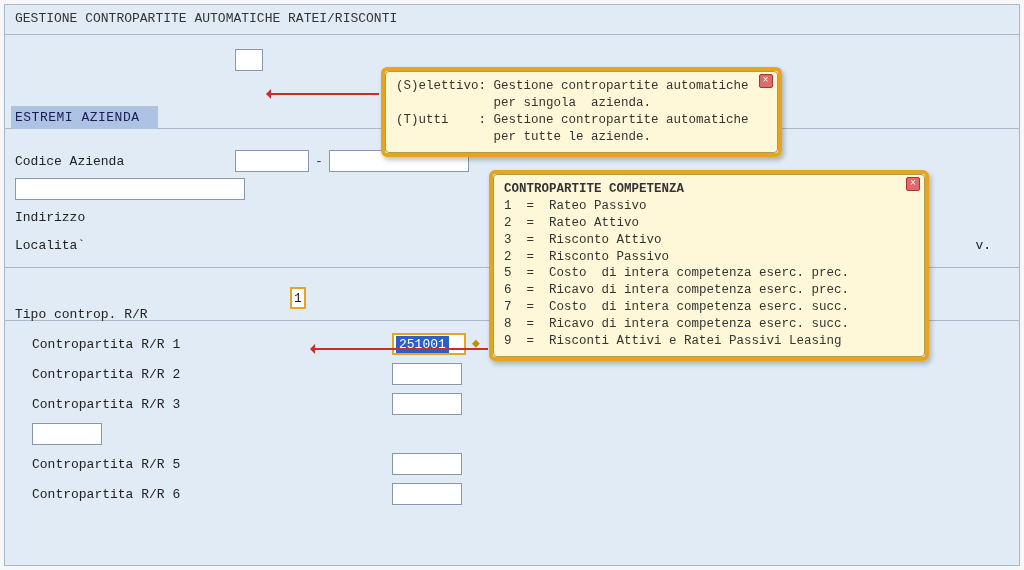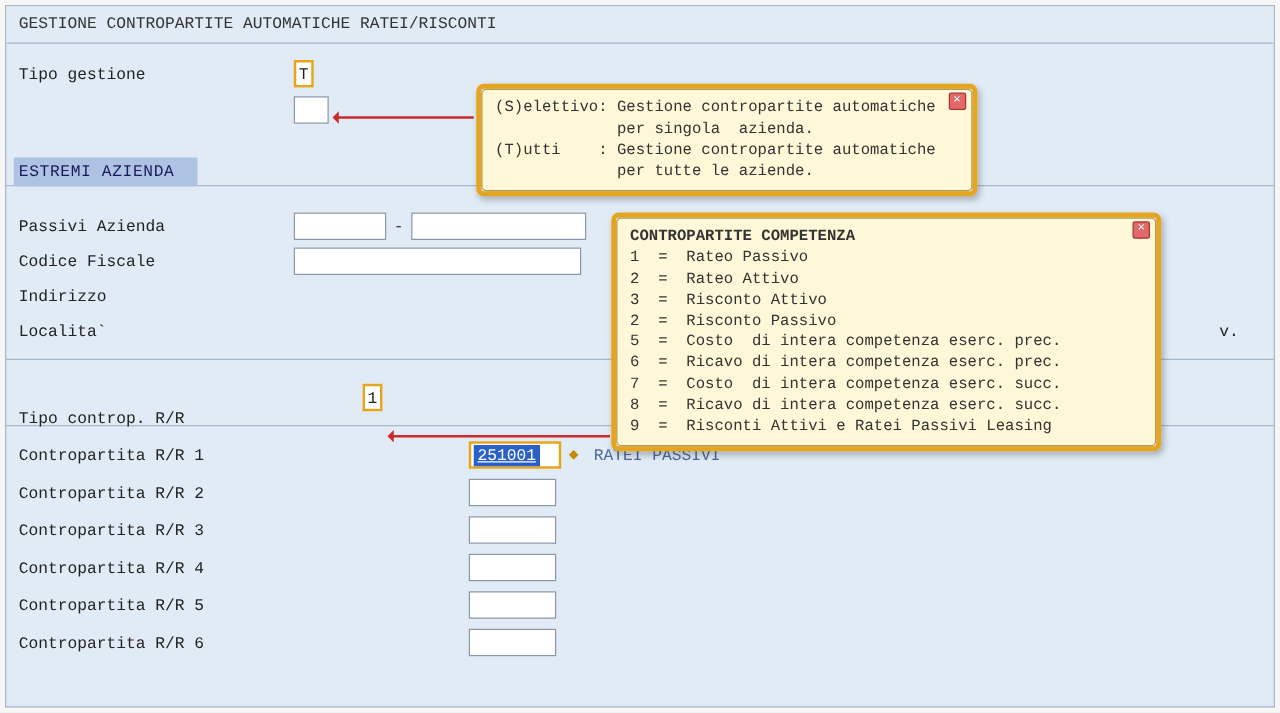--- a/index.html
+++ b/index.html
@@ -160,44 +160,37 @@
   .help-title { font-weight: bold; text-align: center; }
 </style>
 </head>
 <body>
 
 <div class="outer">
 
   <div class="titlebar">GESTIONE CONTROPARTITE AUTOMATICHE RATEI/RISCONTI</div>
 
   <div class="section" style="height:70px;">
-    <div class="row">
-      <div class="label-col">Tipo gestione</div>
-      <span class="highlight-field">
-        <span>T</span>
-      </span>
-    </div>
     <div style="margin-left:220px; margin-top:4px;">
       <span class="txt-input" style="display:inline-block; width:28px;"></span>
     </div>
   </div>
 
-  <div class="heading-wrap" style="padding-left:6px;margin-top:20px;">
+  <div class="heading-wrap" style="padding-left:6px;">
     <span class="section-heading">ESTREMI AZIENDA</span>
   </div>
 
   <div class="section" style="padding-top:18px; padding-bottom:8px;">
     <div class="row">
-      <div class="label-col">Passivi Azienda</div>
+      <div class="label-col">Codice Azienda</div>
       <input class="txt-input w-code1" style="">
       <span class="dash">-</span>
       <input class="txt-input" style="width: 140px;">
     </div>
     <div class="row">
-      <div class="label-col">Codice Fiscale</div>
       <input class="txt-input" style="width: 230px;">
     </div>
     <div class="row">
       <div class="label-col">Indirizzo</div>
     </div>
     <div class="row">
       <div class="label-col">Localita`</div>
       <span style="flex:1"></span>
       <span style="margin-right:18px;">v.</span>
     </div>
@@ -209,39 +202,38 @@
     <div class="row" style="margin-top:6px;">
       <div class="label-col" style="width:275px; flex:0 0 275px;margin-top:32px;">Tipo controp. R/R</div>
       <span class="highlight-field">
         <span>1</span>
       </span>
     </div>
   </div>
 
   <div class="sep"></div>
 
-  <div class="section" style="padding-top:8px;">
+  <div class="section" style="padding-top:8px;margin-left:17px;">
     <div class="contro-row">
       <div class="contro-label">Contropartita R/R 1</div>
       <span class="highlight-field" style="width:74px;">
         <span class="selected-val">251001</span>
       </span>
       <span class="mini-icon">◆</span>
       <span class="desc">RATEI PASSIVI</span>
     </div>
     <div class="contro-row">
       <div class="contro-label">Contropartita R/R 2</div>
       <span class="contro-box"></span>
     </div>
     <div class="contro-row">
       <div class="contro-label">Contropartita R/R 3</div>
       <span class="contro-box"></span>
     </div>
     <div class="contro-row">
-      <div class="contro-label">Contropartita R/R 4</div>
       <span class="contro-box"></span>
     </div>
     <div class="contro-row">
       <div class="contro-label">Contropartita R/R 5</div>
       <span class="contro-box"></span>
     </div>
     <div class="contro-row">
       <div class="contro-label">Contropartita R/R 6</div>
       <span class="contro-box"></span>
     </div>

